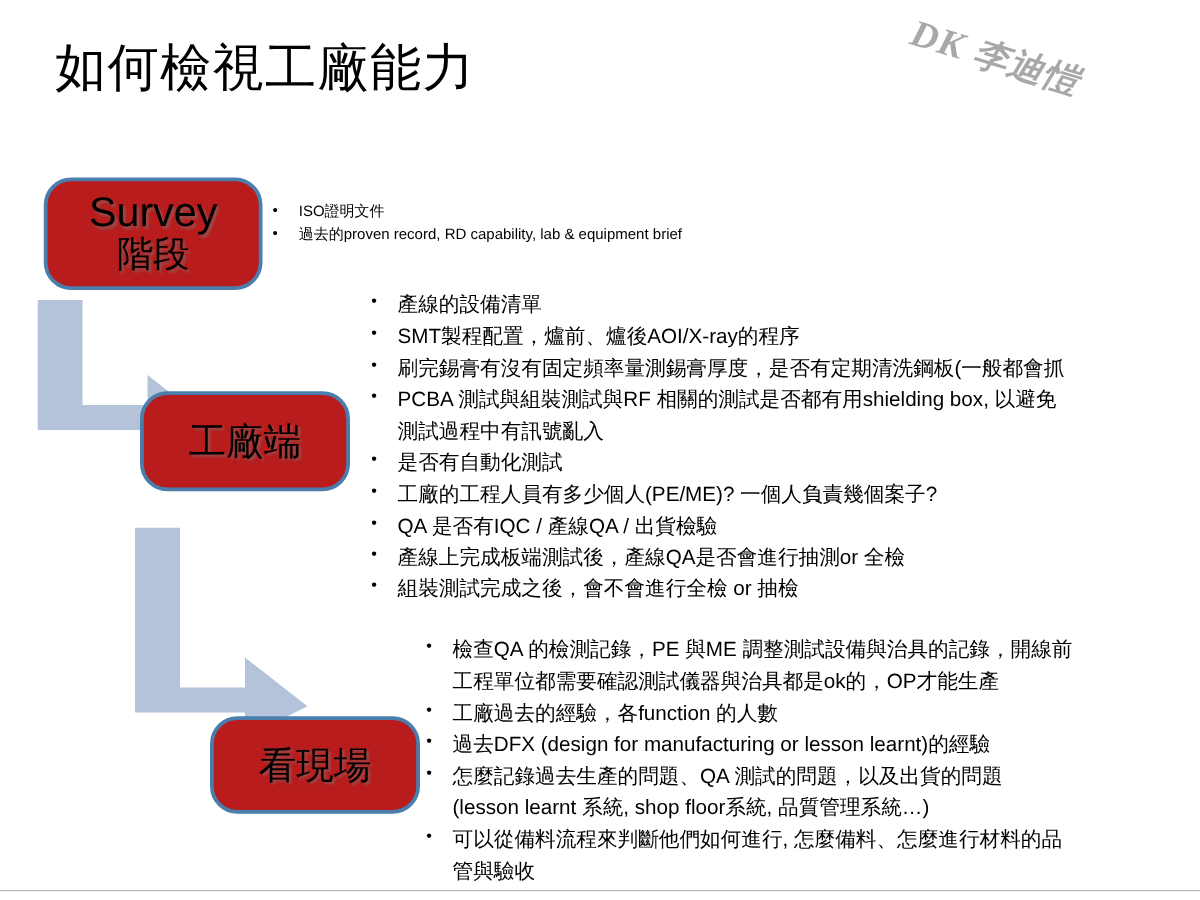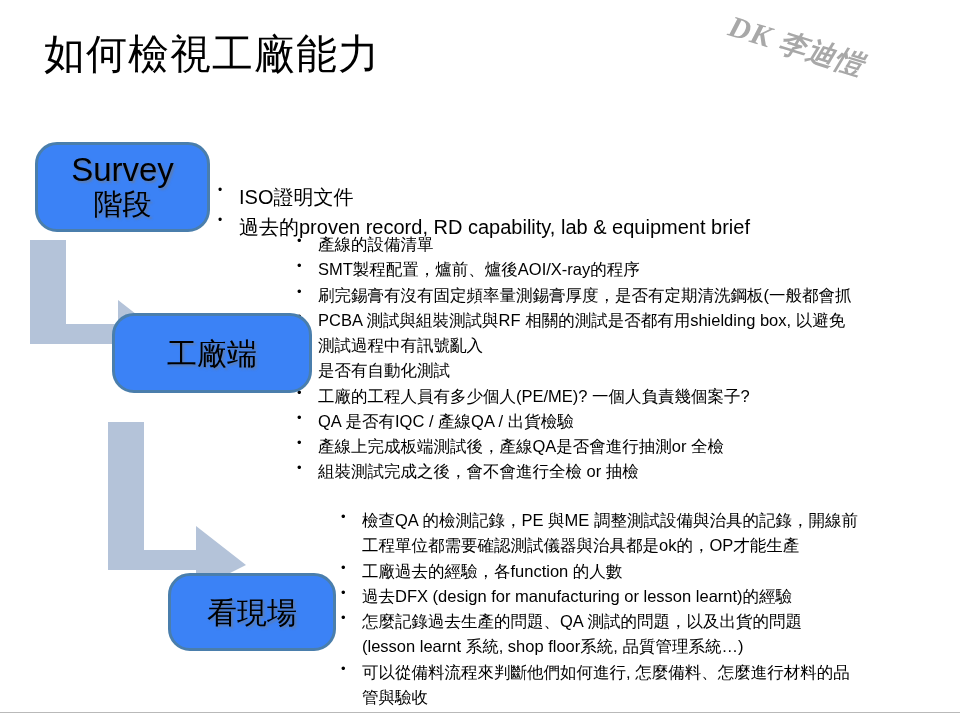--- a/index.html
+++ b/index.html
@@ -48,35 +48,35 @@
     line-height: 1.25;
     white-space: nowrap;
   }
 
   
   .stage-box {
     position: absolute;
     box-sizing: border-box;
     border: 3px solid #4a7eac;
     border-radius: 22px;
-    background: #3b82f6;
+    background: #b91c1c;
     display: flex;
     flex-direction: column;
     align-items: center;
     justify-content: center;
     text-align: center;
     text-shadow: 2px 2px 2px rgba(120,120,120,0.55);
     z-index: 4;
   }
   .stage-line-1 { font-size: 33px; line-height: 1.05; }
   .stage-line-2 { font-size: 29px; line-height: 1.15; }
   .stage-single { font-size: 30px; line-height: 1.1; }
 
   #stage-survey  { left: 35px;  top: 142px; width: 175px; height: 90px; }
-  #stage-factory { left: 112px; top: 313px; width: 200px; height: 80px; }
+  #stage-factory { left: 112px; top: 313px; width: 168px; height: 80px; }
   #stage-onsite  { left: 168px; top: 573px; width: 168px; height: 78px; }
 
   
   .elbow-arrow {
     position: absolute;
     z-index: 2;
   }
   #arrow-1 { left: 30px;  top: 240px; width: 140px; height: 125px; }
   #arrow-2 { left: 108px; top: 422px; width: 140px; height: 170px; }
 
@@ -104,23 +104,22 @@
     color: #000;
     line-height: inherit;
   }
   .bullet-block li.cont { padding-left: 24px; }
   .bullet-block li.cont::before { content: ""; }
 
   #block-survey {
     left: 215px;
     top: 161px;
     width: 700px;
-    font-size: 20px;
+    font-size: 12px;
     line-height: 1.45;
-    margin-top: 22px;
   }
   #block-survey li::before { font-size: 12px; }
 
   #block-factory {
     left: 294px;
     top: 232px;
     width: 646px;
     font-size: 16.5px;
     line-height: 1.47;
   }

